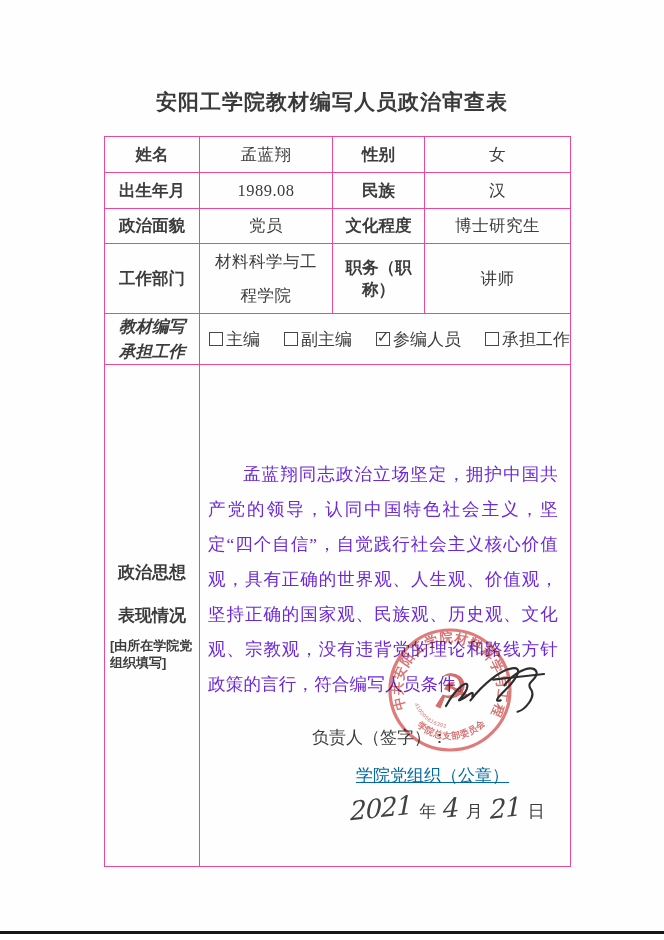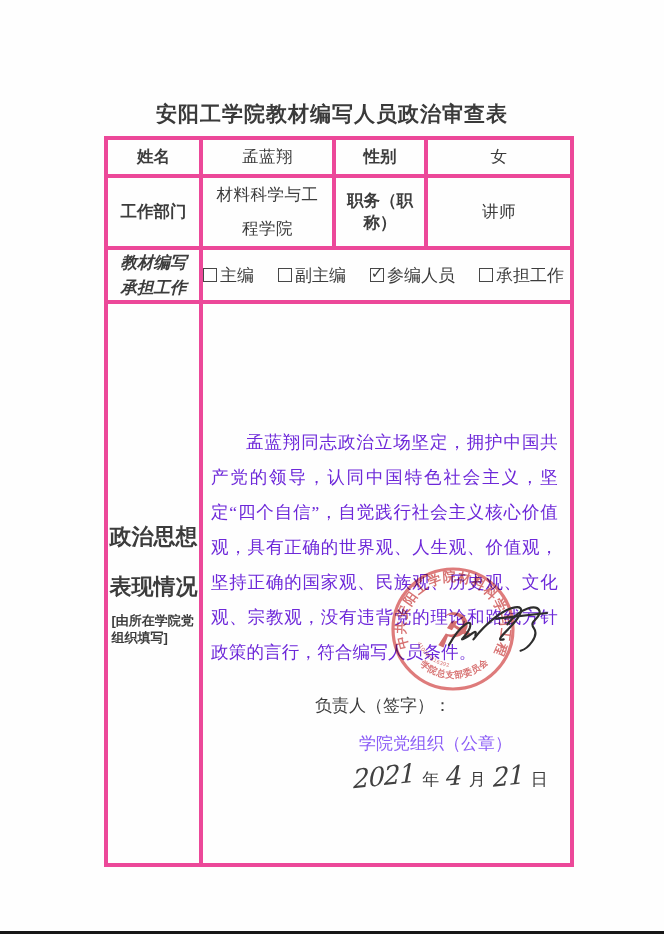--- a/index.html
+++ b/index.html
@@ -8,89 +8,89 @@
     font-family: "Liberation Sans", sans-serif;
     background: #ffffff;
     position: relative;
     overflow: hidden;
     color: #3c3c3c;
   }
   .page { position: absolute; inset: 0; background: #fefefe; }
 
   .doc-title {
     position: absolute;
-    top: 100px; left: 0; right: 0;
+    top: 88px; left: 0; right: 0;
     text-align: center;
     font-size: 21px;
     font-weight: 700;
     letter-spacing: 1px;
     color: #3a3a3a;
   }
 
   table.form {
     position: absolute;
     left: 104px; top: 136px;
     width: 466px; height: 731px;
     border-collapse: collapse;
     table-layout: fixed;
   }
   table.form td {
-    border: 4px solid #ec4899;
+    border: 1px solid #ec4899;
     text-align: center;
     vertical-align: middle;
     font-size: 16.5px;
     color: #3c3c3c;
     padding: 0;
   }
   td.lbl { font-weight: 700; }
   td.val { font-weight: 400; font-family: "Liberation Serif", serif; letter-spacing: 0.5px; line-height: 34px; }
 
   .two-line-label { line-height: 25px; font-style: italic; }
 
   
   .roles {
     display: flex;
-    justify-content: flex-start;
+    justify-content: flex-end;
     align-items: center;
     gap: 24px;
   }
   .role-option { display: inline-flex; align-items: center; gap: 3px; font-size: 17px; font-weight: 400; font-family: "Liberation Serif", serif; }
   .cbox {
     width: 14px; height: 14px;
     border: 1.6px solid #474747;
     display: inline-flex;
     align-items: center;
     justify-content: center;
     position: relative;
     background: transparent;
   }
   .cbox .tick { display: none; font-size: 15px; line-height: 1; color: #3a3a3a; font-family: "DejaVu Sans", sans-serif; margin-top: -3px; }
   .role-option.checked .cbox .tick { display: block; }
 
   
   .review-label-cell { vertical-align: middle; }
   .review-label-inner { display: flex; flex-direction: column; align-items: center; gap: 0; }
-  .rl-main { font-weight: 700; font-size: 22px; }
+  .rl-main { font-weight: 700; font-size: 17px; }
   .rl-gap { height: 20px; }
   .rl-gap2 { height: 10px; }
   .rl-note { font-weight: 700; font-size: 13px; line-height: 17px; width: 84px; text-align: left; }
 
   .review-cell { position: relative; vertical-align: top; }
   .review-text {
     margin: 48px 12px 0 8px;
     font-family: "Liberation Serif", serif;
     font-size: 17.5px;
     line-height: 35px;
     text-align: justify;
     text-indent: 2em;
     color: #6d28d9;
     letter-spacing: 0.2px;
   }
   .sign-line  { margin-top: 24px;  padding-left: 112px; text-align: left; font-size: 17px; font-family: "Liberation Serif", serif; color: #3c3c3c; }
-  .org-line   { margin-top: 15px;  padding-left: 156px; text-align: left; font-size: 17px; font-family: "Liberation Serif", serif; color: #8b5cf6; }
+  .org-line   { margin-top: 15px;  padding-left: 156px; text-align: left; font-size: 17px; font-family: "Liberation Serif", serif; color: #0369a1; text-decoration: underline; }
   .date-line  { margin-top: 6px;   padding-left: 150px; text-align: left; display: flex; align-items: baseline; gap: 7px; }
   .date-line .unit { font-size: 17px; font-family: "Liberation Serif", serif; color: #3c3c3c; }
   .date-line .hand {
     font-family: "DejaVu Serif", serif;
     font-style: italic;
     font-size: 26px;
     color: #414141;
     display: inline-block;
     transform: rotate(-6deg) skewX(-6deg);
     letter-spacing: -1px;
@@ -136,21 +136,33 @@
       </colgroup>
 
     <tbody>
         <tr style="height:36px">
       <td class="lbl">姓名</td>
       <td class="val">孟蓝翔</td>
       <td class="lbl">性别</td>
       <td class="val">女</td>
     </tr>
 
-
+    <tr style="height:36px">
+      <td class="lbl">出生年月</td>
+      <td class="val">1989.08</td>
+      <td class="lbl">民族</td>
+      <td class="val">汉</td>
+    </tr>
+
+    <tr style="height:34px">
+      <td class="lbl">政治面貌</td>
+      <td class="val">党员</td>
+      <td class="lbl">文化程度</td>
+      <td class="val">博士研究生</td>
+    </tr>
 
     <tr style="height:70px">
       <td class="lbl">工作部门</td>
       <td class="val" style="padding:0 8px">材料科学与工程学院</td>
       <td class="lbl">职务（职称）</td>
       <td class="val">讲师</td>
     </tr>
 
 
     <tr style="height:46px">

